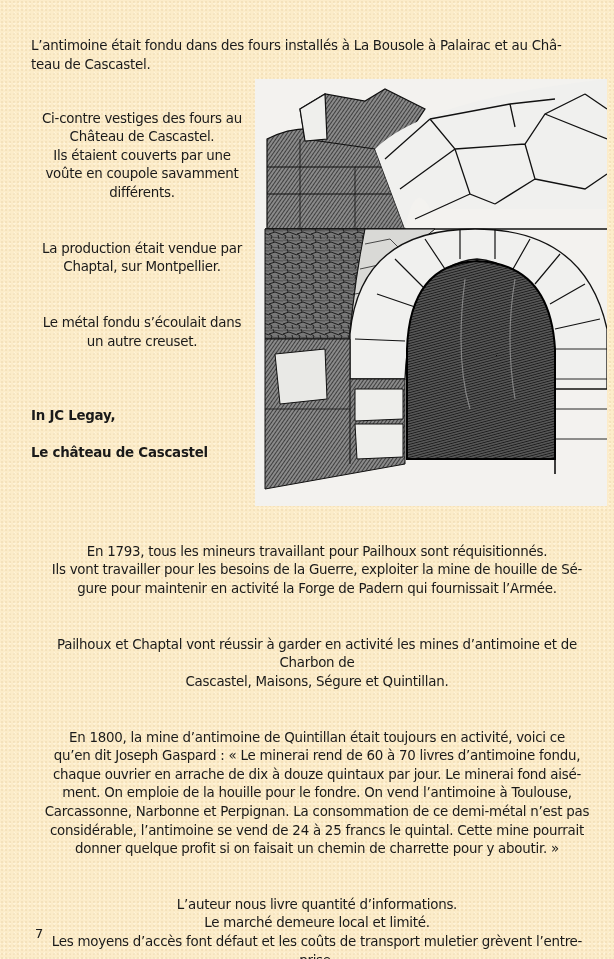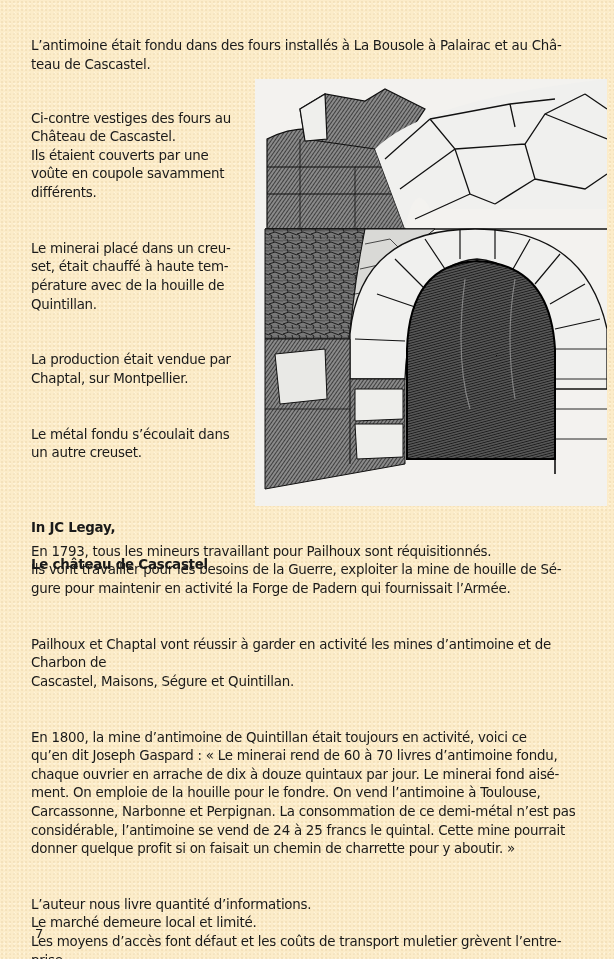--- a/index.html
+++ b/index.html
@@ -21,21 +21,21 @@
     font-size: 13.4px;
     line-height: 18.6px;
     letter-spacing: -0.25px;
     word-spacing: 0px;
     white-space: pre-line;
   }
   .u { text-underline-offset: 2px; }
   .b { font-weight: bold; }
   #intro { left: 31px; top: 37px; width: 560px; }
   #col { left: 31px; top: 91px; width: 222px; }
-  .para { margin: 0 0 18.6px 0; }
+  .para { margin: 0 0 18.6px 0; text-align: center; }
   #body { left: 31px; top: 524px; width: 572px; }
   #pagenum { position: absolute; left: 35px; top: 926px; font-size: 13px; }
   #figure {
     position: absolute; left: 255px; top: 79px; width: 352px; height: 427px;
     background: #f3f2ef;
   }
   #figure svg { display: block; }
 </style>
 </head>
 <body>
@@ -44,24 +44,20 @@
 
   <div id="intro" class="txt"><span>L’</span><span class="u">antimoine</span><span> était fondu dans des fours installés à La Bousole à Palairac et au Châ-
 teau de Cascastel.</span></div>
 
   <div id="col" class="txt">
     <div class="para"><span>Ci-contre vestiges des fours au
 Château de Cascastel.
 Ils étaient couverts par une
 voûte en coupole savamment
 </span><span class="u">différents</span><span>.</span></div>
-    <div class="para">Le minerai placé dans un creu-
-set, était chauffé à haute tem-
-pérature avec de la houille de
-Quintillan.</div>
     <div class="para">La production était vendue par
 Chaptal, sur Montpellier.</div>
     <div class="para">Le métal fondu s’écoulait dans
 un autre creuset.</div>
     <div class="b">
       <div>In JC Legay,</div>
       <div>Le château de Cascastel</div>
     </div>
   </div>
 

